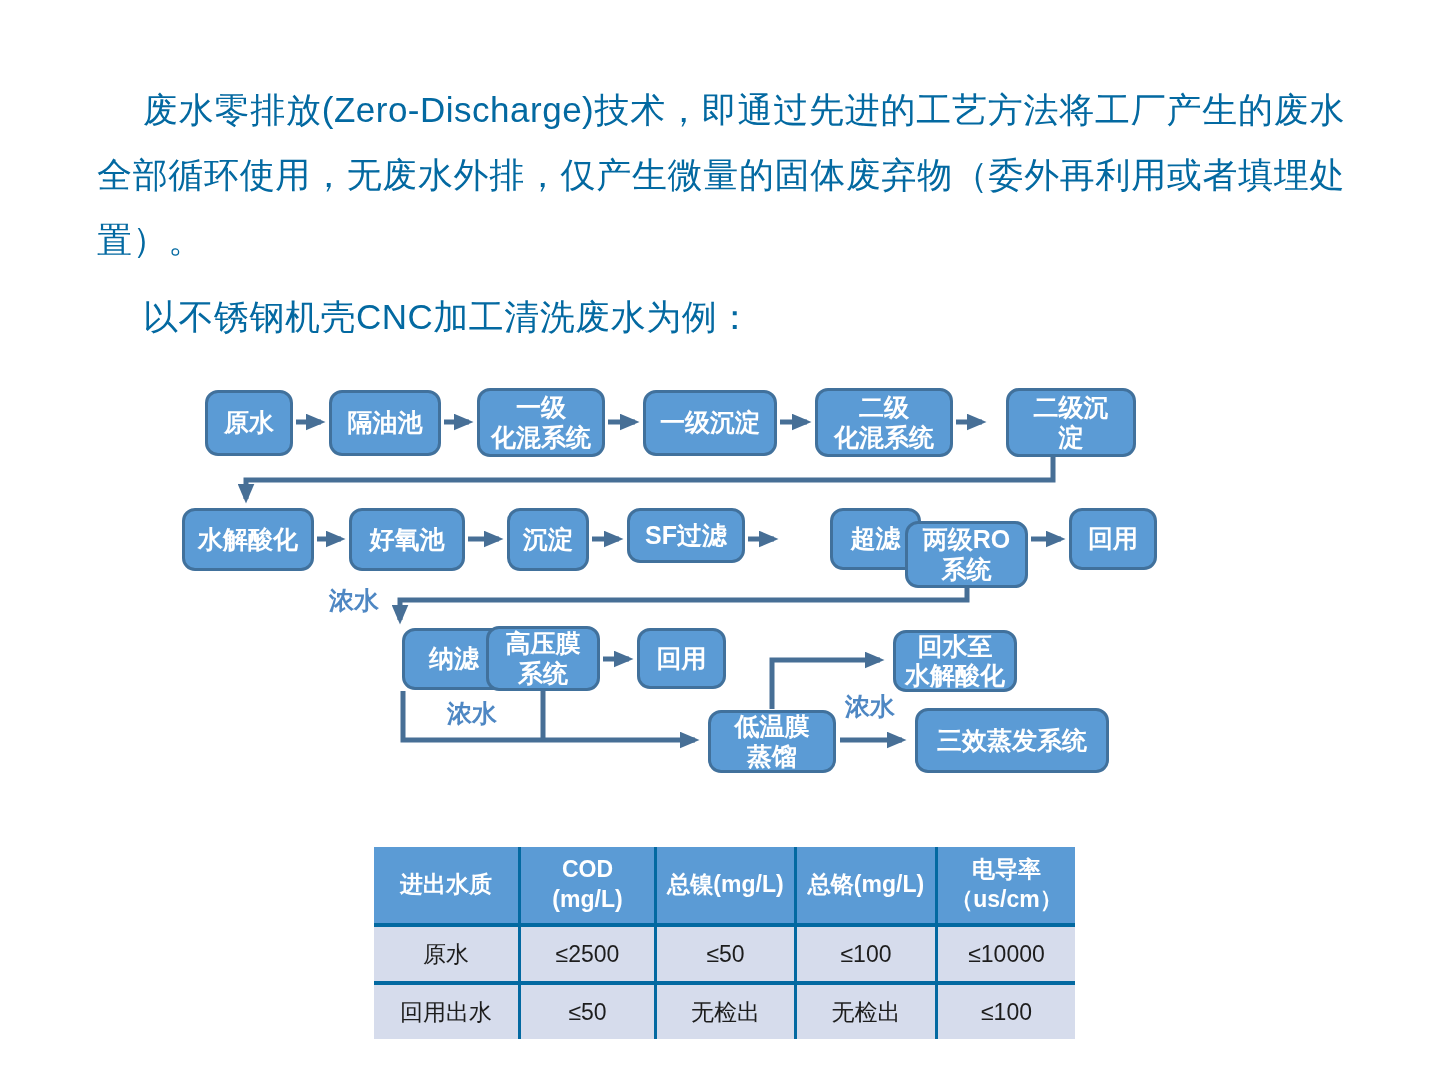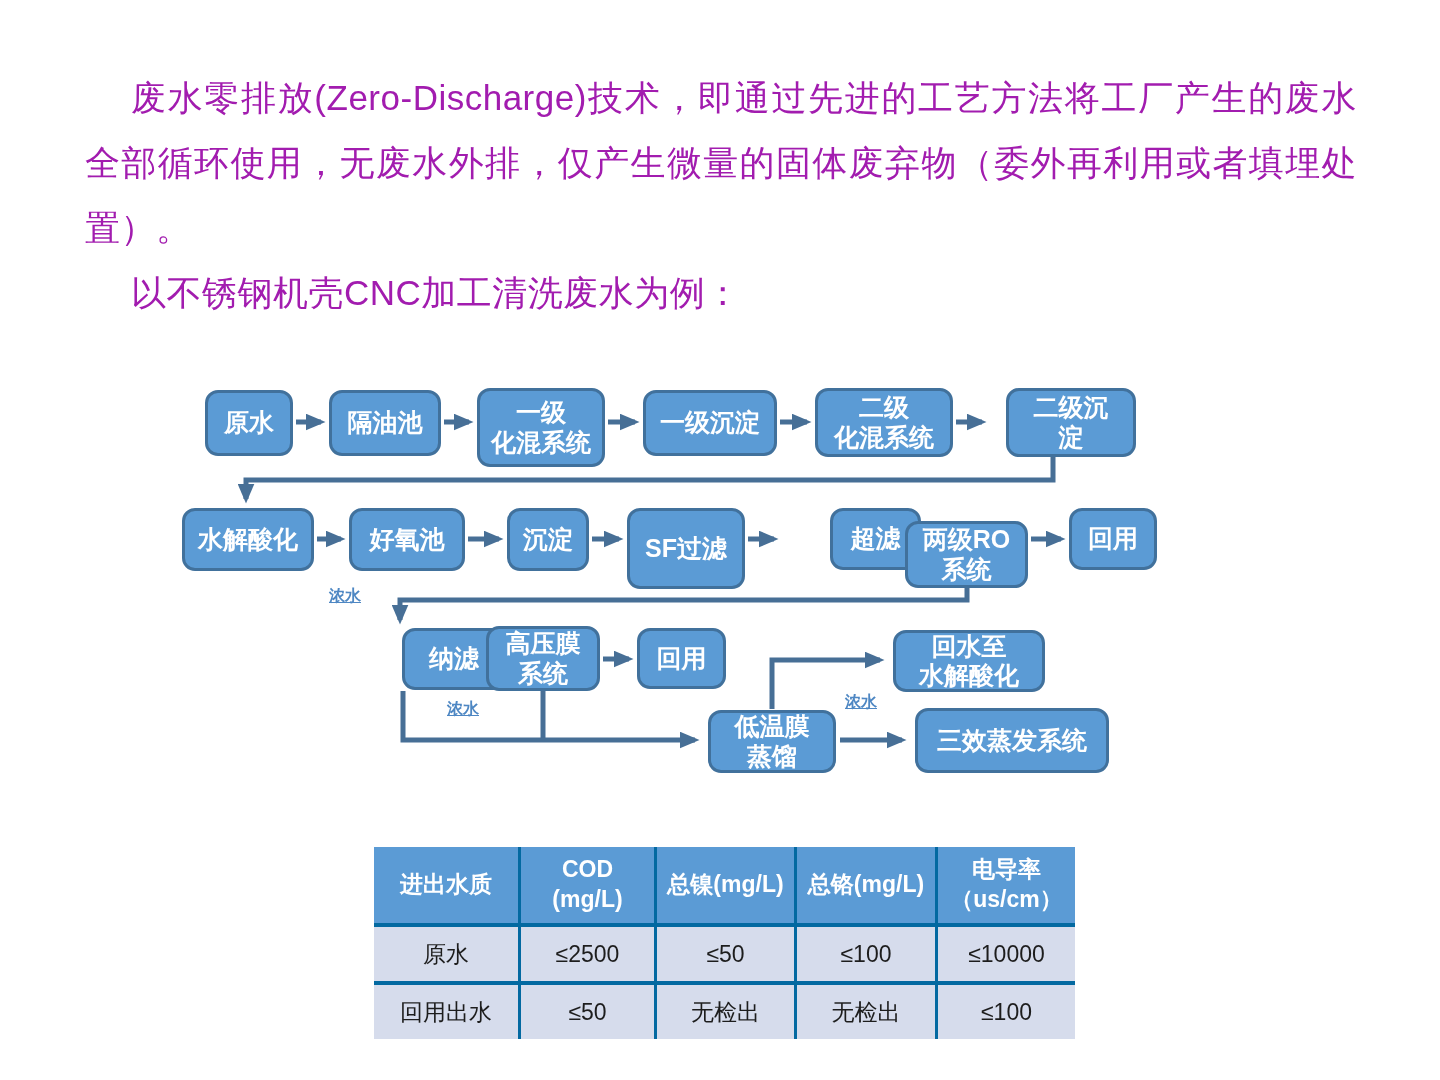--- a/index.html
+++ b/index.html
@@ -3,34 +3,34 @@
 <meta charset="utf-8">
 <style>
   html,body{margin:0;padding:0;}
   body{
     width:1440px;height:1080px;background:#ffffff;position:relative;overflow:hidden;
     font-family:"Liberation Sans", sans-serif;
   }
   
   .para-block{position:absolute;left:85px;top:65px;width:1272px;}
   .para-block p{
-    margin:0;font-size:35px;line-height:65px;color:#a21caf;
+    margin:12px;font-size:35px;line-height:65px;color:#0369a1;
     text-align:justify;text-indent:46px;letter-spacing:0.5px;
   }
   
   #flowchart{position:absolute;left:0;top:0;width:1440px;height:1080px;}
   .node{
     position:absolute;box-sizing:border-box;
     background:#5b9bd5;border:3px solid #41719c;border-radius:13px;
     color:#ffffff;font-weight:bold;font-size:25px;line-height:1.18;
     display:flex;align-items:center;justify-content:center;
     text-align:center;white-space:pre-line;
   }
   .edge-label{
-    position:absolute;color:#4e87c3;font-weight:bold;font-size:16px;line-height:1;text-decoration:underline;
+    position:absolute;color:#4e87c3;font-weight:bold;font-size:25px;line-height:1;
   }
   svg.connectors{position:absolute;left:0;top:0;}
   .edge{stroke:#476f96;stroke-width:5;fill:none;stroke-linejoin:miter;}
   
   #qtable{
     position:absolute;left:374px;top:847px;
     display:grid;grid-template-columns:144px 133px 137px 138px 137px;
     column-gap:3px;row-gap:4px;background:#0369a1;
   }
   .th{
@@ -82,40 +82,40 @@
     <path class="edge" d="M543,691 V740"></path>
     <path class="edge" marker-end="url(#arw)" d="M403,691 V740 H695"></path>
 
     <path class="edge" marker-end="url(#arw)" d="M772,709 V660 H880"></path>
 
     <path class="edge" marker-end="url(#arw)" d="M840,740 H902"></path>
   </svg>
 
 <div class="node" style="left: 205px; top: 390px; width: 88px; height: 66px;">原水</div>
     <div class="node" style="left: 329px; top: 390px; width: 112px; height: 66px;">隔油池</div>
-    <div class="node" style="left: 477px; top: 388px; width: 128px; height: 79px;">一级
+    <div class="node" style="left: 477px; top: 388px; width: 128px; height: 69px;">一级
 化混系统</div>
     <div class="node" style="left: 643px; top: 390px; width: 134px; height: 66px; text-align: right;">一级沉淀</div>
     <div class="node" style="left: 815px; top: 388px; width: 138px; height: 69px;">二级
 化混系统</div>
     <div class="node" style="left: 990px; top: 388px; width: 130px; height: 69px; margin-left: 16px;">二级沉
 淀</div>
     <div class="node" style="left: 182px; top: 508px; width: 132px; height: 63px;">水解酸化</div>
     <div class="node" style="left: 349px; top: 508px; width: 116px; height: 63px;">好氧池</div>
     <div class="node" style="left: 507px; top: 508px; width: 82px; height: 63px;">沉淀</div>
-    <div class="node" style="left: 627px; top: 508px; width: 118px; height: 81px;">SF过滤</div>
+    <div class="node" style="left: 627px; top: 508px; width: 118px; height: 55px;">SF过滤</div>
     <div class="node" style="left: 782px; top: 508px; width: 91px; height: 62px; margin-left: 48px;">超滤</div>
     <div class="node" style="left: 905px; top: 505px; width: 123px; height: 67px; margin-top: 16px;">两级RO
 系统</div>
     <div class="node" style="left: 1069px; top: 508px; width: 88px; height: 62px;">回用</div>
     <div class="node" style="left: 358px; top: 628px; width: 104px; height: 62px; margin-left: 44px;">纳滤</div>
     <div class="node" style="left: 486px; top: 626px; width: 114px; height: 65px;">高压膜
 系统</div>
     <div class="node" style="left: 637px; top: 628px; width: 89px; height: 61px;">回用</div>
-    <div class="node" style="left: 893px; top: 630px; width: 152px; height: 62px;">回水至
+    <div class="node" style="left: 893px; top: 630px; width: 124px; height: 62px;">回水至
 水解酸化</div>
     <div class="node" style="left: 915px; top: 708px; width: 194px; height: 65px;">三效蒸发系统</div>
     <div class="node" style="left: 708px; top: 710px; width: 128px; height: 63px;">低温膜
 蒸馏</div>
     <div class="edge-label" style="left: 329px; top: 588px;">浓水</div>
     <div class="edge-label" style="left: 447px; top: 701px;">浓水</div>
     <div class="edge-label" style="left: 845px; top: 694px;">浓水</div>
   </div>
 
 <div id="qtable">

